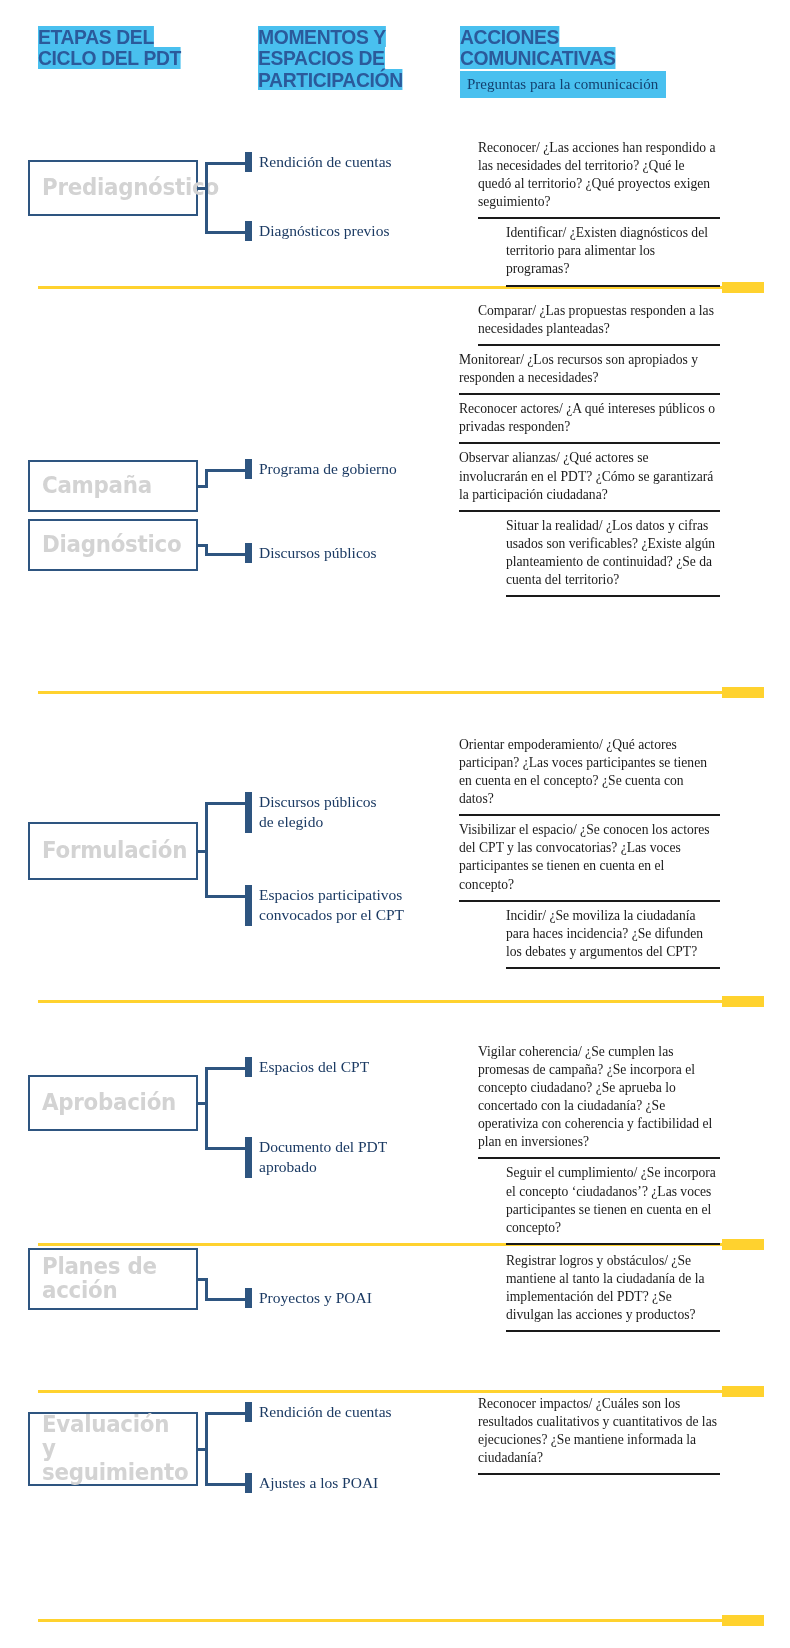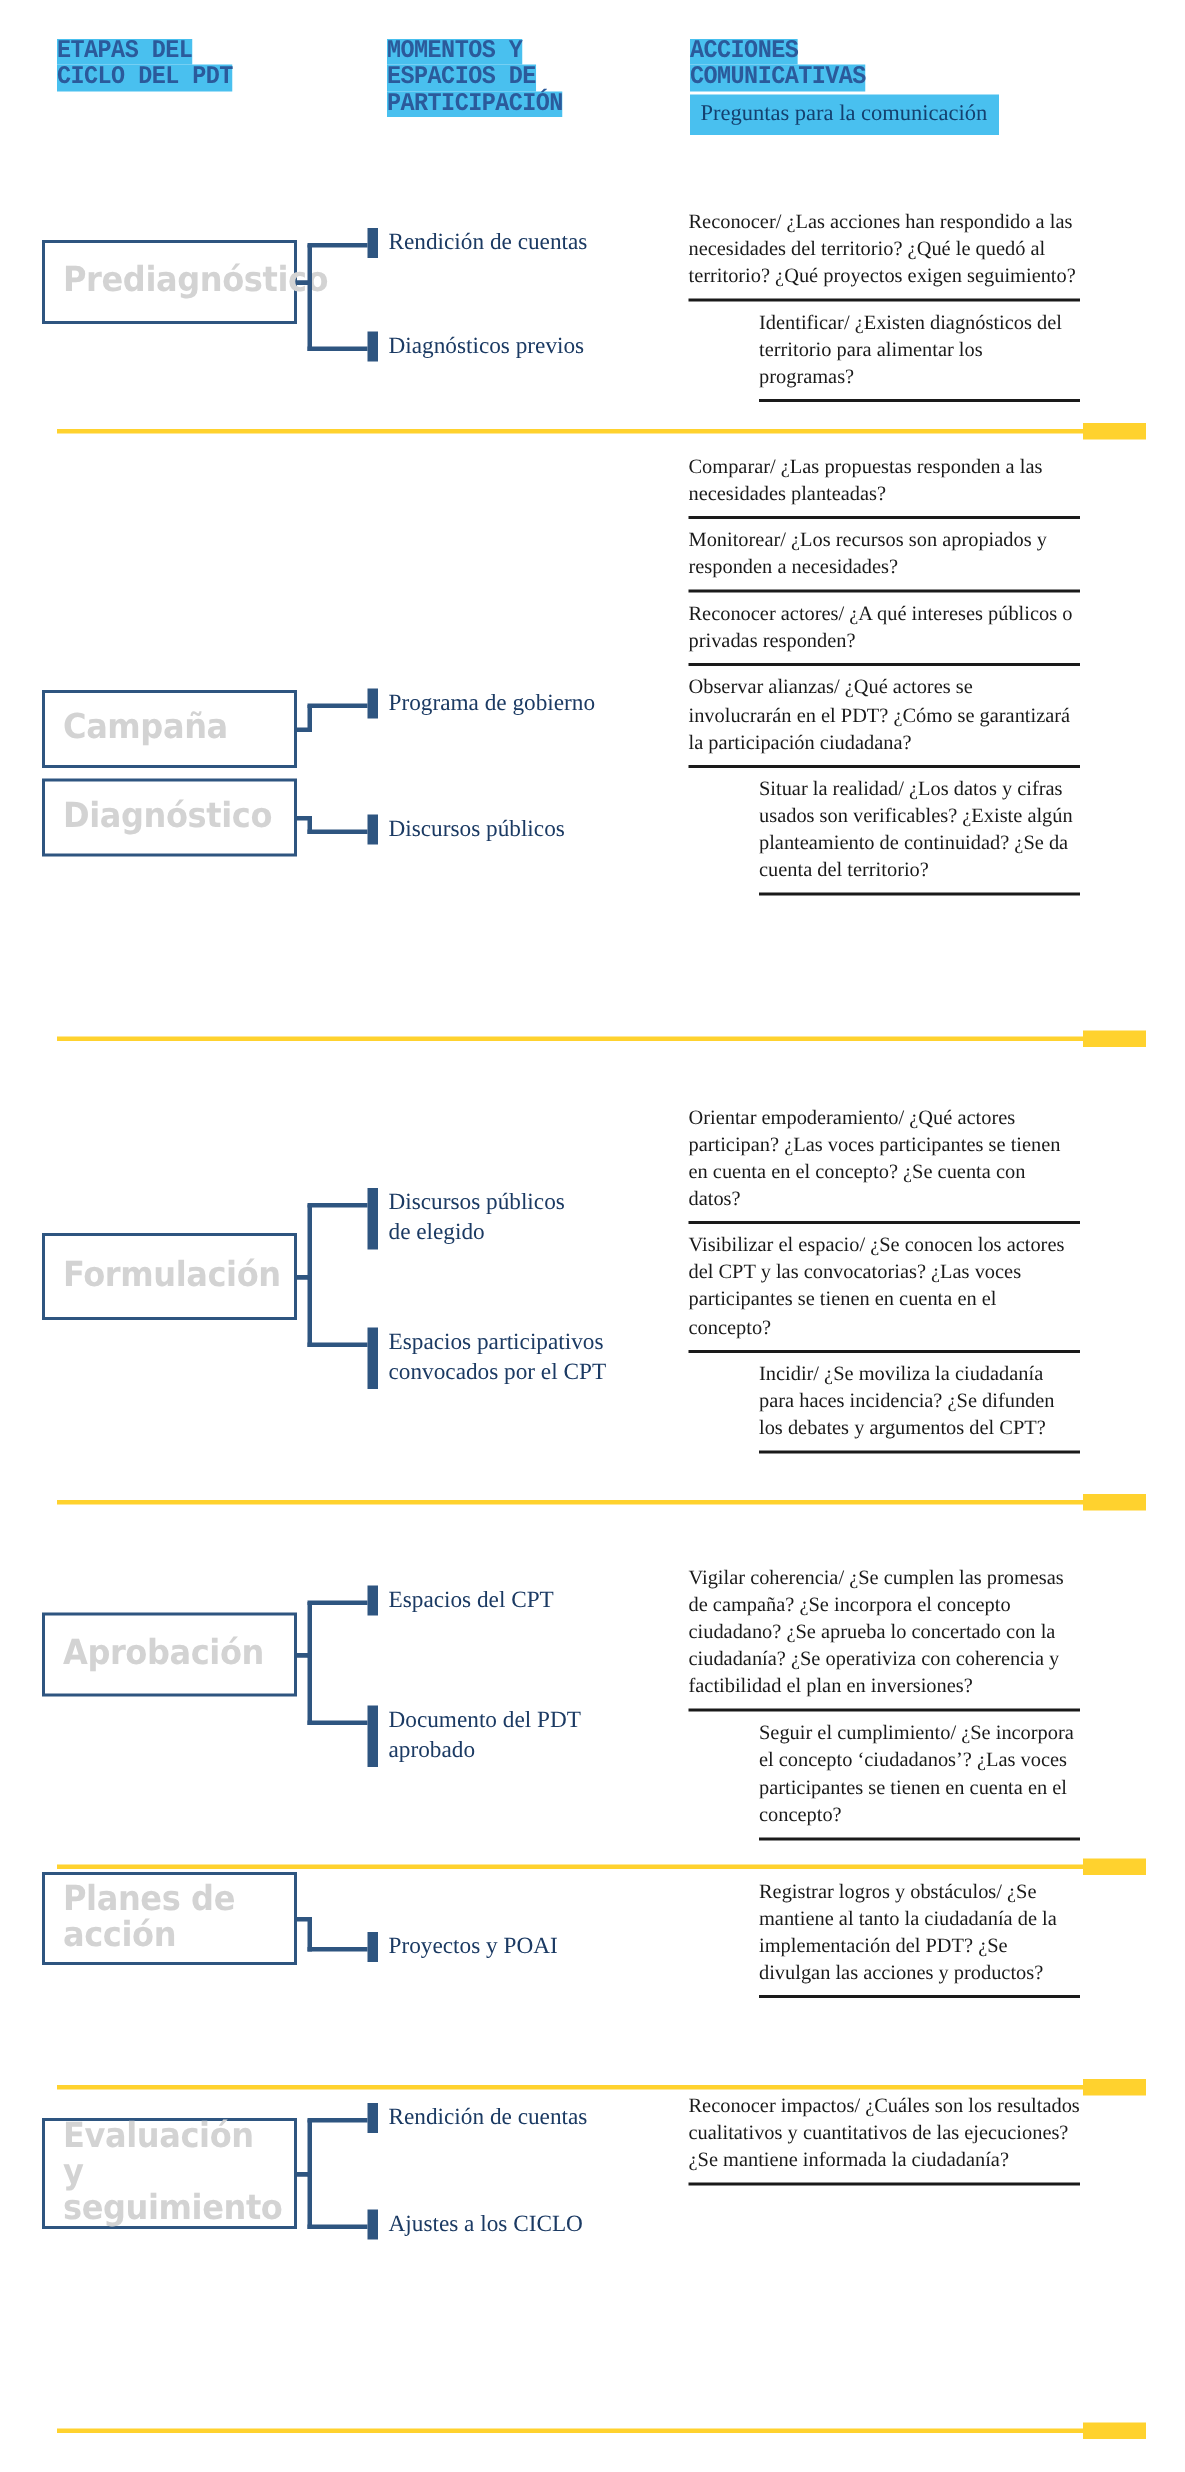--- a/index.html
+++ b/index.html
@@ -14,23 +14,23 @@
   .page{position:relative;width:790px;min-height:1648px;overflow:hidden;}
 
   
   .header{position:relative;height:115px;}
   .hcol{position:absolute;top:26px;}
   .hcol.c1{left:38px;}
   .hcol.c2{left:258px;}
   .hcol.c3{left:460px;}
   .htitle{
     display:table;
-    font-family:Liberation Mono, monospace;
+    font-family:Liberation Sans, sans-serif;
     font-weight:bold;
-    font-size:17px;
+    font-size:21px;
     letter-spacing:-0.4px;
     line-height:1.02;
     color:#2b5a9b;
     text-transform:uppercase;
   }
   .htitle span{
     display:table-row;
   }
   .hline{
     display:inline-block;
@@ -126,21 +126,21 @@
   }
   .qitem{
     border-bottom:2px solid #1a1a1a;
     padding:5px 0 6px 0;
     font-family:"Liberation Serif", serif;
     font-size:13.6px;
     line-height:1.33;
     color:#1a1a1a;
     text-align:left;
   }
-  .qitem.first{border-top:0;}
+  .qitem.first{border-top:0;margin-left:19px;}
   .qitem.last{border-bottom:2px solid #1a1a1a;margin-left:47px;}
 </style>
 </head>
 <body>
 
 <div class="page">
 
   <div class="header">
     <div class="hcol c1">
       <div class="htitle">
@@ -317,21 +317,21 @@
       </div>
       <div class="moment" style="left: 245px; top: 1402px; width: 200px;">
         <div class="tick"></div>
         <div class="mlabel">Rendición de cuentas</div>
       </div>
       <div class="conn h" style="left: 198px; top: 1447.5px; width: 10px;"></div>
       <div class="conn v" style="left: 205px; top: 1413px; height: 37.5px;"></div>
       <div class="conn h" style="left: 205px; top: 1411.5px; width: 40px;"></div>
       <div class="moment" style="left: 245px; top: 1473px; width: 200px;">
         <div class="tick"></div>
-        <div class="mlabel">Ajustes a los CICLO</div>
+        <div class="mlabel">Ajustes a los POAI</div>
       </div>
       <div class="conn h" style="left: 198px; top: 1447.5px; width: 10px;"></div>
       <div class="conn v" style="left: 205px; top: 1449px; height: 36.5px;"></div>
       <div class="conn h" style="left: 205px; top: 1482.5px; width: 40px;"></div>
       <div class="qcol" style="top: 1390px;">
         <div class="qitem first">Reconocer impactos/ ¿Cuáles son los resultados cualitativos y cuantitativos de las ejecuciones? ¿Se mantiene informada la ciudadanía?</div>
       </div>
     </div>
 
 </div>

